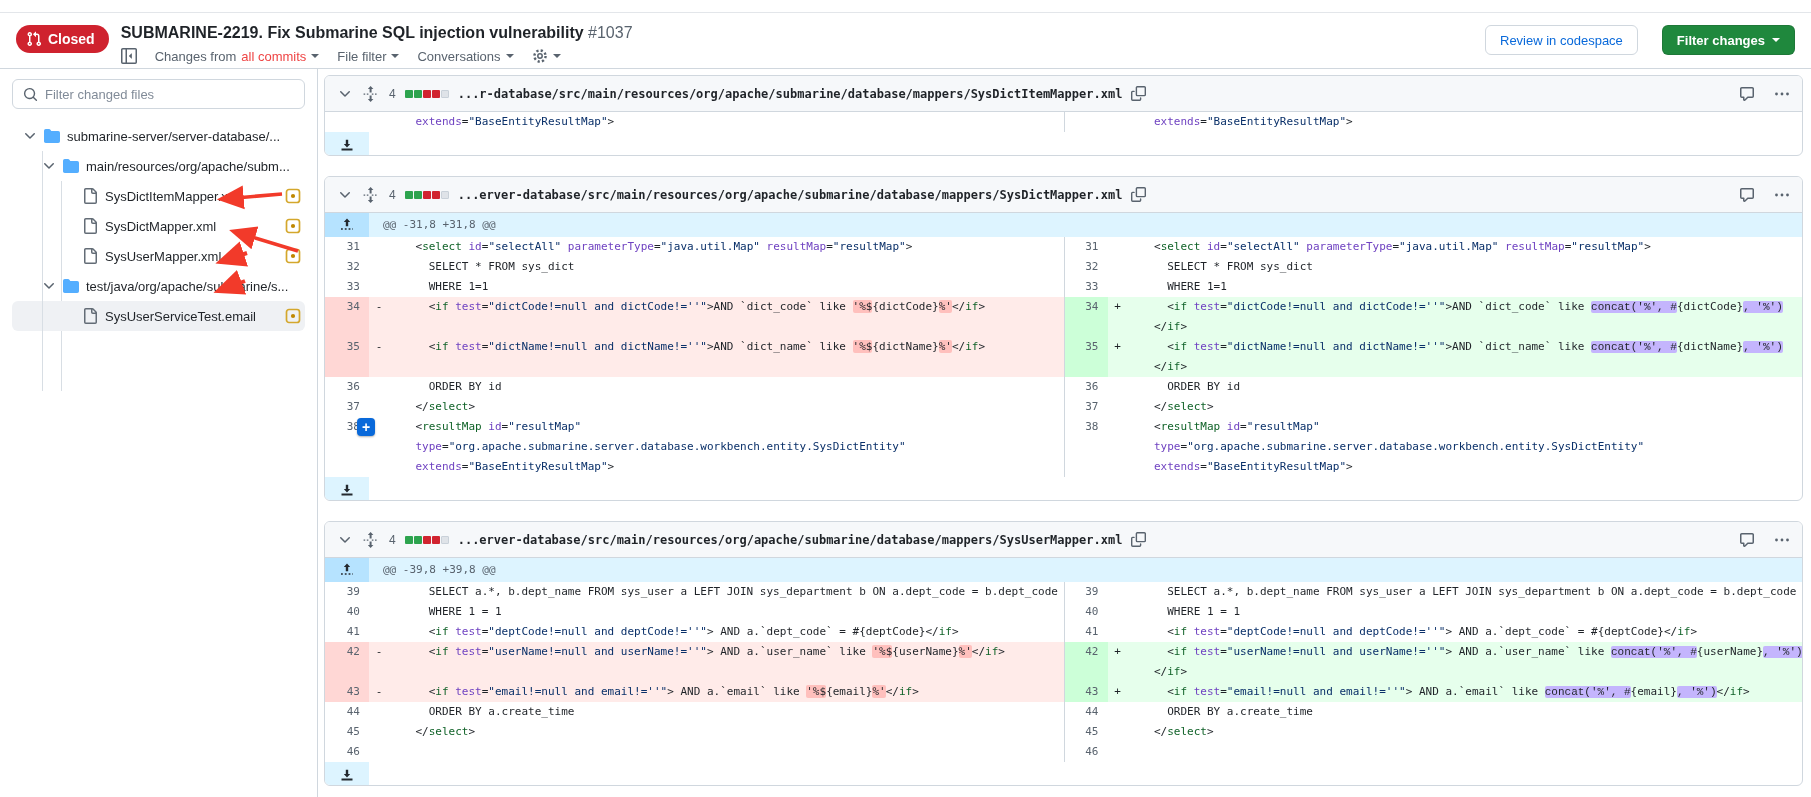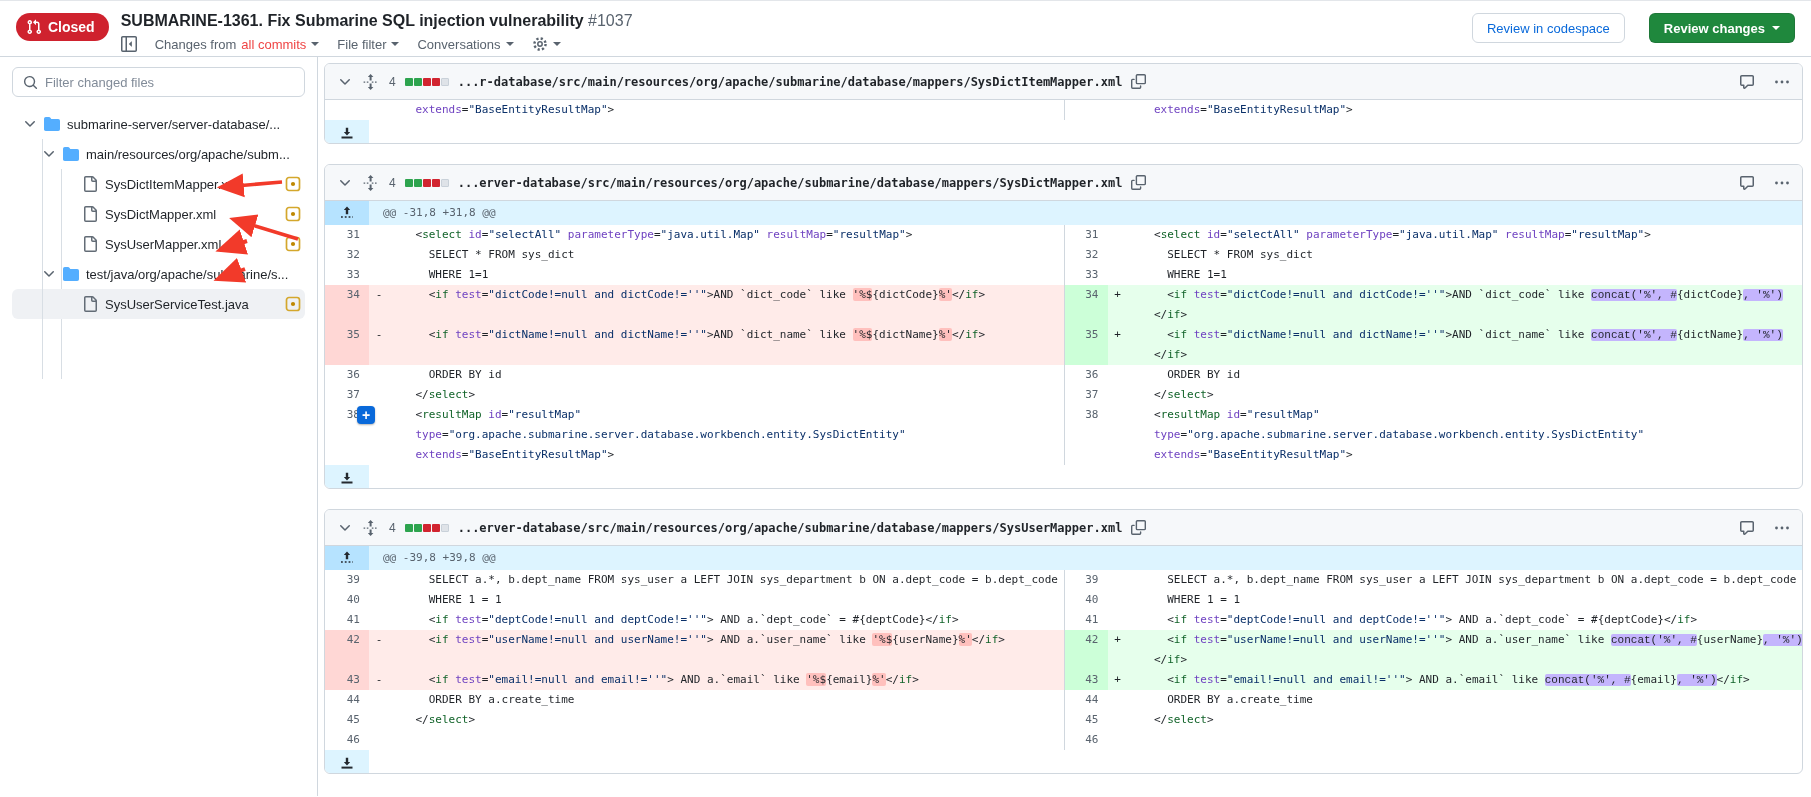--- a/index.html
+++ b/index.html
@@ -1,21 +1,21 @@
 <!DOCTYPE html>
 <html><head>
 <meta charset="utf-8">
 <style>
   * { box-sizing: border-box; margin: 0; padding: 0; }
   html,body { width:1811px; height:797px; overflow:hidden; background:#fff;
     font-family:"Liberation Sans", sans-serif; color:#1f2328; }
 
   
   .topbar { height:57px; border-top:1px solid #e3e6ea; border-bottom:1px solid #d0d7de;
-    display:flex; align-items:flex-start; padding:10px 16px 0 16px; background:#fff; position:relative; }
+    display:flex; align-items:flex-start; padding:10px 16px 0 16px; background:#fff; position:relative;margin-top:12px; }
   .closed-badge { display:inline-flex; align-items:center; gap:6px; background:#cf222e; color:#fff;
     border-radius:999px; padding:6px 14px 6px 10px; font-size:14px; font-weight:700; margin-top:2px; }
   .title-col { margin-left:12px; }
   .pr-title { font-size:16px; font-weight:700; line-height:20px; }
   .pr-number { color:#59636e; font-weight:400; }
   .toolbar-row { display:flex; align-items:center; gap:18px; margin-top:5px; color:#59636e; font-size:13px; }
   .tb-item { display:inline-flex; align-items:center; gap:5px; cursor:pointer; background:none; border:none;
     color:#59636e; font-size:13px; font-family:inherit; }
   .caret { width:0; height:0; border-left:4px solid transparent; border-right:4px solid transparent;
     border-top:4px solid currentColor; display:inline-block; }
@@ -94,21 +94,21 @@
   <span class="closed-badge">
     <span style="display:inline-flex">
       <svg width="16" height="16" viewBox="0 0 16 16" fill="#fff">
           <path d="M1.5 3.25a2.25 2.25 0 1 1 3 2.122v5.256a2.251 2.251 0 1 1-1.5 0V5.372A2.25 2.25 0 0 1 1.5 3.25Zm5.677-.177L9.573.677A.25.25 0 0 1 10 .854V2.5h1A2.5 2.5 0 0 1 13.5 5v5.628a2.251 2.251 0 1 1-1.5 0V5a1 1 0 0 0-1-1h-1v1.646a.25.25 0 0 1-.427.177L7.177 3.427a.25.25 0 0 1 0-.354ZM3.75 2.5a.75.75 0 1 0 0 1.5.75.75 0 0 0 0-1.5Zm0 9.5a.75.75 0 1 0 0 1.5.75.75 0 0 0 0-1.5Zm8.25.75a.75.75 0 1 0 1.5 0 .75.75 0 0 0-1.5 0Z"></path>
         </svg>
     </span>
     <span>Closed</span>
   </span>
   <div class="title-col">
     <div class="pr-title">
-      <span>SUBMARINE-1361. Fix Submarine SQL injection vulnerability</span>
+      <span>SUBMARINE-2219. Fix Submarine SQL injection vulnerability</span>
       <span class="pr-number">#1037</span>
     </div>
     <div class="toolbar-row">
       <span class="fh-icon">
         <svg width="16" height="16" viewBox="0 0 16 16" fill="#59636e">
             <path d="M1.75 0h12.5C15.216 0 16 .784 16 1.75v12.5A1.75 1.75 0 0 1 14.25 16H1.75A1.75 1.75 0 0 1 0 14.25V1.75C0 .784.784 0 1.75 0ZM1.5 1.75v12.5c0 .138.112.25.25.25H4.5v-13H1.75a.25.25 0 0 0-.25.25ZM6 1.5v13h8.25a.25.25 0 0 0 .25-.25V1.75a.25.25 0 0 0-.25-.25Zm4.427 3.927L8.031 7.823a.25.25 0 0 0 0 .354l2.396 2.396A.25.25 0 0 0 10.854 10.396V5.604a.25.25 0 0 0-.427-.177Z"></path>
           </svg>
       </span>
       <button class="tb-item">
         <span>Changes from</span>
@@ -132,21 +132,21 @@
         </span>
         <span class="caret"></span>
       </button>
     </div>
   </div>
   <div class="topbar-right">
     <button class="btn btn-codespace">
       <span>Review in codespace</span>
     </button>
     <button class="btn btn-review">
-      <span>Review changes</span>
+      <span>Filter changes</span>
       <span class="caret"></span>
     </button>
   </div>
 </header>
 
 <div class="body-wrap">
 
   <aside class="sidebar">
     <div class="filter-box">
       <span style="display:inline-flex">
@@ -240,21 +240,21 @@
           </span>
           <span class="label">test/java/org/apache/submarine/s...</span>
           <span class="spacer"></span>
         </div>
         <div class="trow selected" style="padding-left: 70px;">
           <span class="ticon">
             <svg width="16" height="16" viewBox="0 0 16 16" fill="#636c76">
               <path d="M2 1.75C2 .784 2.784 0 3.75 0h6.586c.464 0 .909.184 1.237.513l2.914 2.914c.329.328.513.773.513 1.237v9.586A1.75 1.75 0 0 1 13.25 16h-9.5A1.75 1.75 0 0 1 2 14.25Zm1.75-.25a.25.25 0 0 0-.25.25v12.5c0 .138.112.25.25.25h9.5a.25.25 0 0 0 .25-.25V6h-2.75A1.75 1.75 0 0 1 9 4.25V1.5Zm6.75.062V4.25c0 .138.112.25.25.25h2.688l-.011-.013-2.914-2.914-.013-.011Z"></path>
             </svg>
           </span>
-          <span class="label">SysUserServiceTest.java</span>
+          <span class="label">SysUserServiceTest.email</span>
           <span class="spacer"></span>
           <span class="mod-icon"><svg width="16" height="16" viewBox="0 0 16 16">
               <rect x="1.5" y="1.5" width="13" height="13" rx="2.5" fill="none" stroke="#d4a72c" stroke-width="1.7"></rect>
               <circle cx="8" cy="8" r="2.1" fill="#bf8700"></circle>
             </svg></span>
         </div>
       </div>
     <svg class="annot" width="318" height="420" viewBox="0 0 318 420">
       <defs>
         <marker id="ah" markerWidth="8" markerHeight="8" refX="5.5" refY="3.5" orient="auto">

